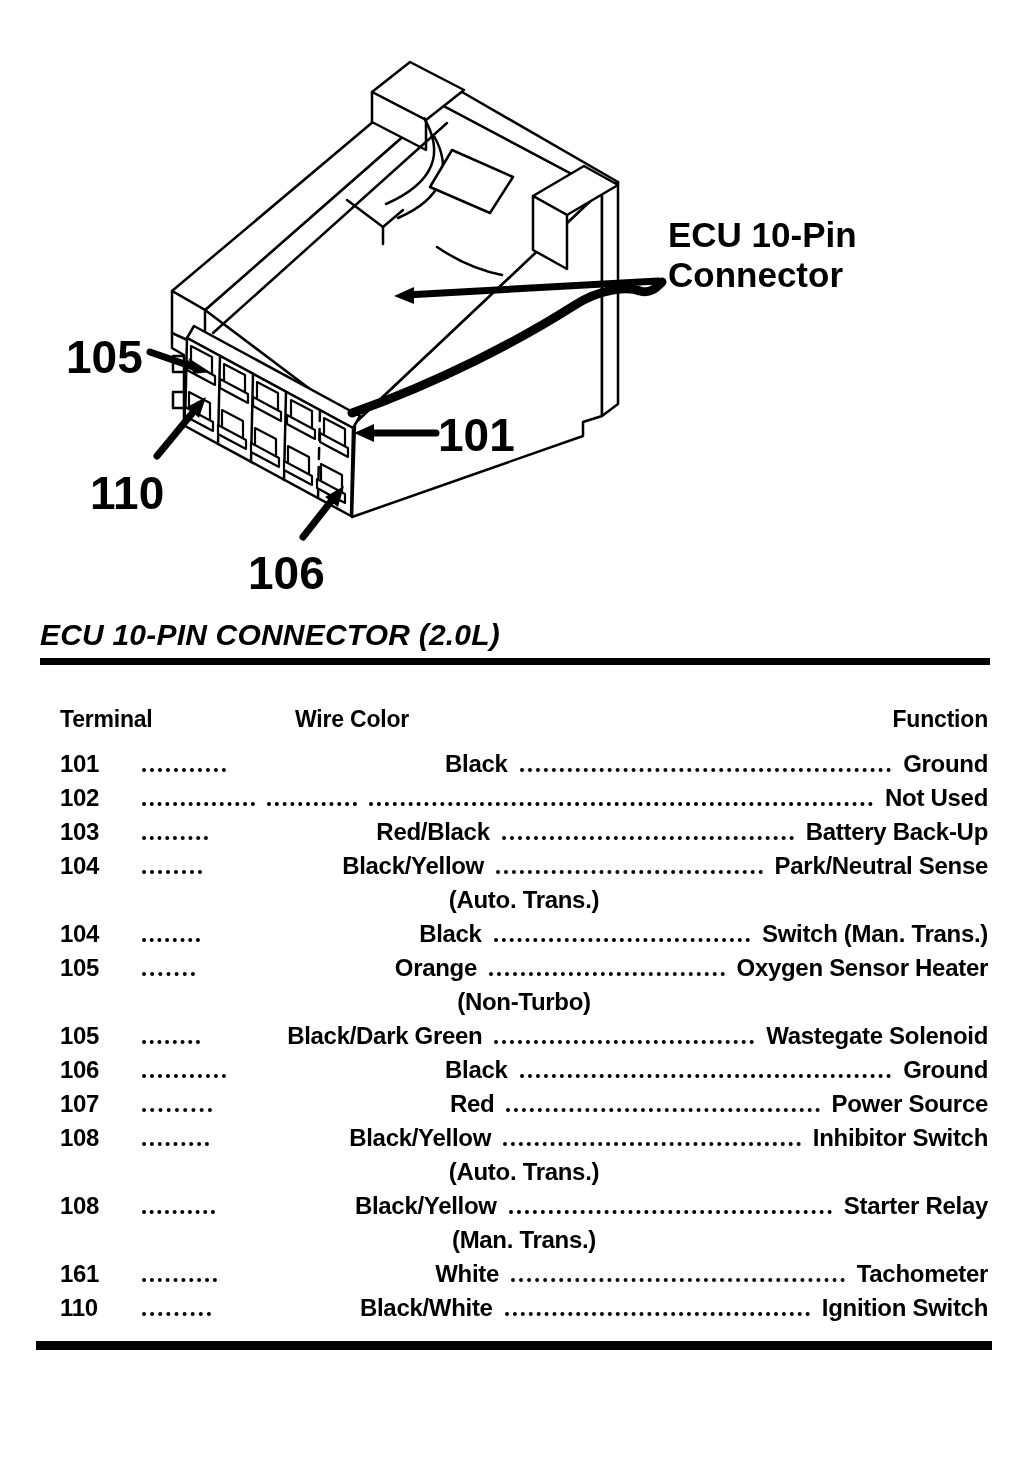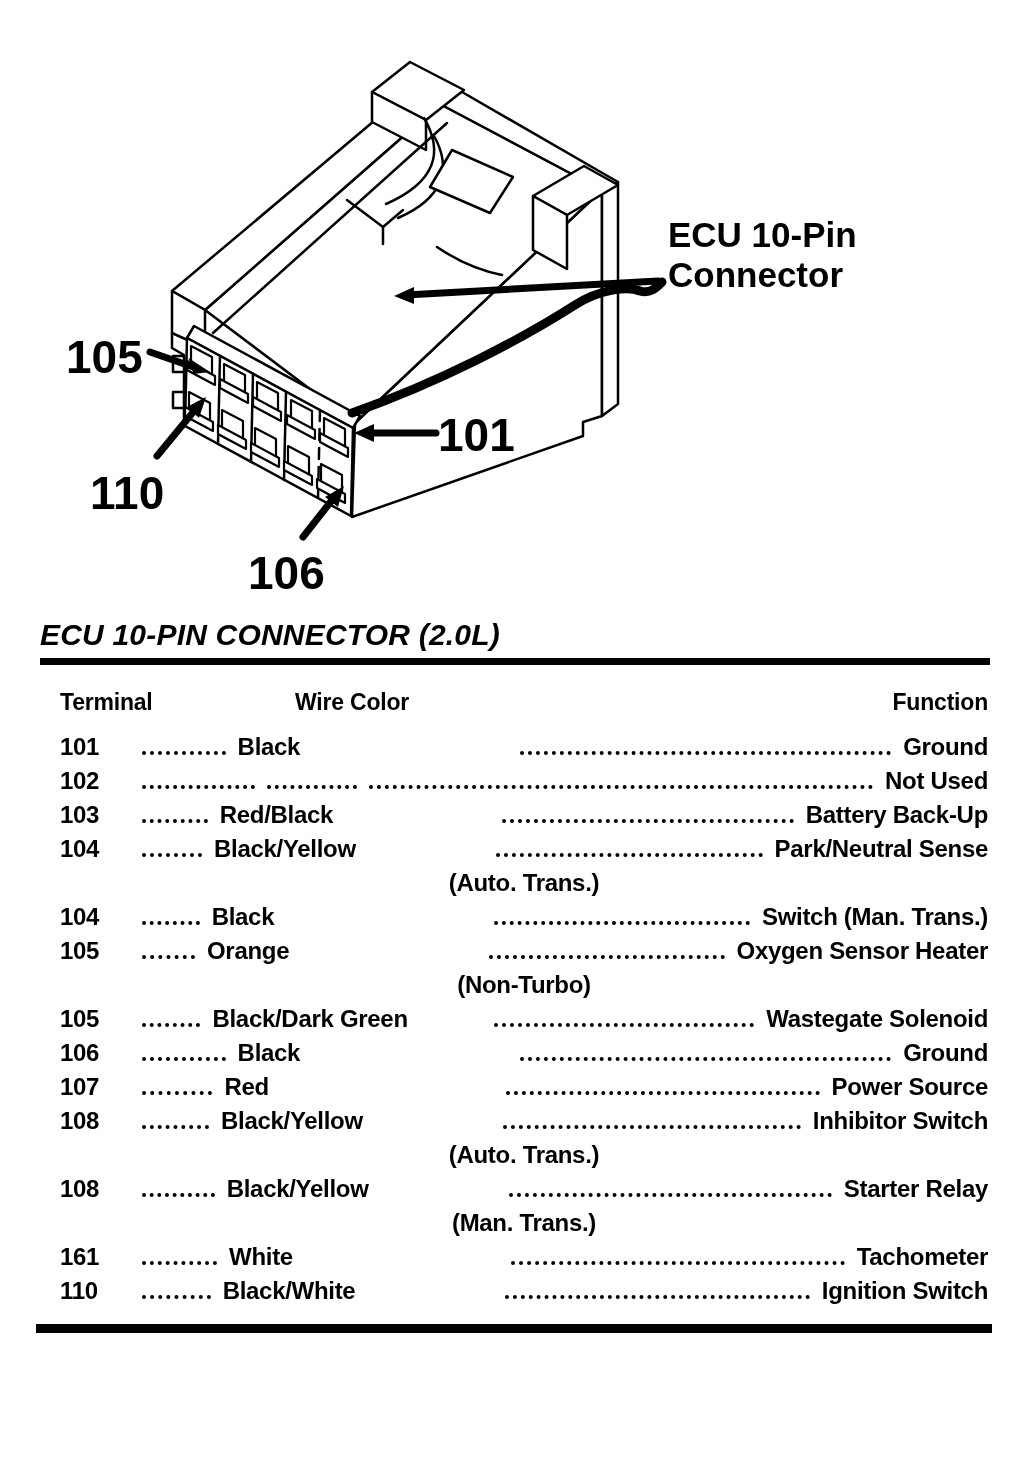--- a/index.html
+++ b/index.html
@@ -13,31 +13,31 @@
 
   .tablewrap { padding:0 44px 0 60px; }
   .table-title {
     font-family:"Liberation Sans", sans-serif;
     font-style:italic; font-weight:bold; font-size:30px; line-height:1.1;
     letter-spacing:0.2px; margin:6px 0 0 -20px;
   }
   .title-rule  { height:7px; background:#000; margin:7px 0 0 -20px; width:calc(100% + 22px); }
   .bottom-rule { height:9px; background:#000; margin:16px 0 0 -24px; width:calc(100% + 28px); }
 
-  .thead { display:flex; margin-top:24px; font-weight:bold; font-size:23px; letter-spacing:-0.2px; }
+  .thead { display:flex; margin-top:41px; font-weight:bold; font-size:23px; letter-spacing:-0.2px; }
   .h1 { width:235px; flex:none; }
   .h3 { margin-left:auto; }
 
   .tbody { margin-top:14px; }
   .trow  { display:flex; align-items:flex-end; font-weight:bold; font-size:24px; line-height:1; padding:5px 0; letter-spacing:-0.3px; }
   .tnum  { width:70px; flex:none; }
   .lead  { border-bottom:4.5px dotted #000; height:0; margin:0 12px 4px 12px; }
   .l1    { flex:0.45 1 0; }
   .l2    { flex:2 1 0; }
-  .tcolor{ flex:none; width:270px; text-align:left; white-space:nowrap; }
+  .tcolor{ flex:none; width:270px; text-align:right; white-space:nowrap; }
   .tcolor-empty { width:90px; border-bottom:4.5px dotted #000; height:0; margin-bottom:4px; }
   .tfunc { flex:none; white-space:nowrap; }
   .trow2 { text-align:center; font-weight:bold; font-size:24px; line-height:1; padding:5px 0; letter-spacing:-0.3px; }
 </style>
 </head>
 <body>
 
 <div class="sheet">
 
   <svg class="figure" viewBox="0 0 1032 612" width="1032" height="612" xmlns="http://www.w3.org/2000/svg">

